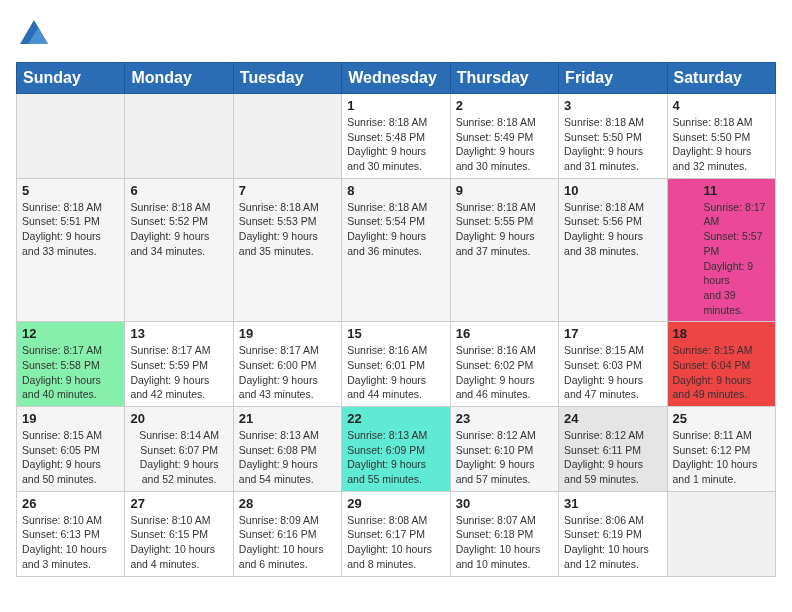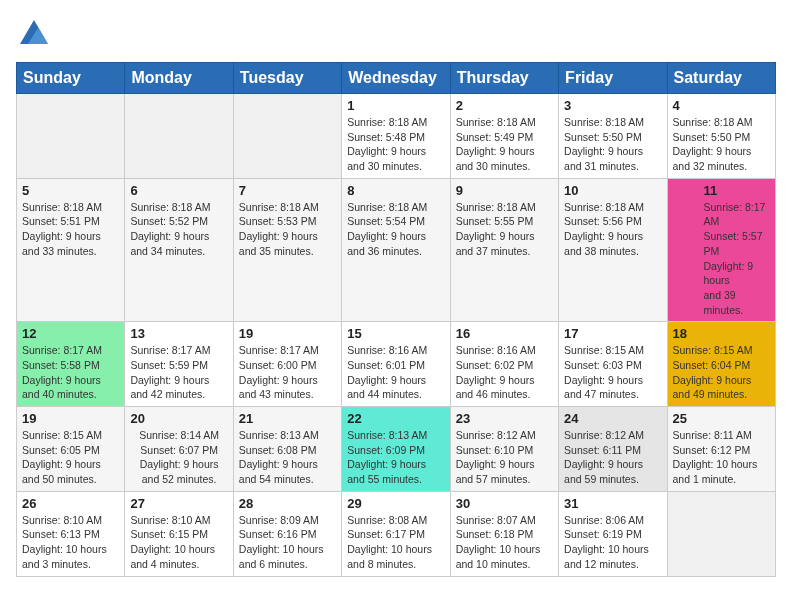--- a/index.html
+++ b/index.html
@@ -248,21 +248,21 @@
 Daylight: 9 hours
 and 46 minutes.</div>
         </td>
         <td style="background: rgb(255, 255, 255);">
           <div class="day-number">17</div>
           <div class="day-info" style="white-space: pre-line;">Sunrise: 8:15 AM
 Sunset: 6:03 PM
 Daylight: 9 hours
 and 47 minutes.</div>
         </td>
-        <td style="background: #eab308;">
+        <td style="background: #ef4444;">
           <div class="day-number">18</div>
           <div class="day-info" style="white-space: pre-line;">Sunrise: 8:15 AM
 Sunset: 6:04 PM
 Daylight: 9 hours
 and 49 minutes.</div>
         </td>
       </tr>
       <tr>
         <td style="background: rgb(245, 245, 245);">
           <div class="day-number">19</div>

